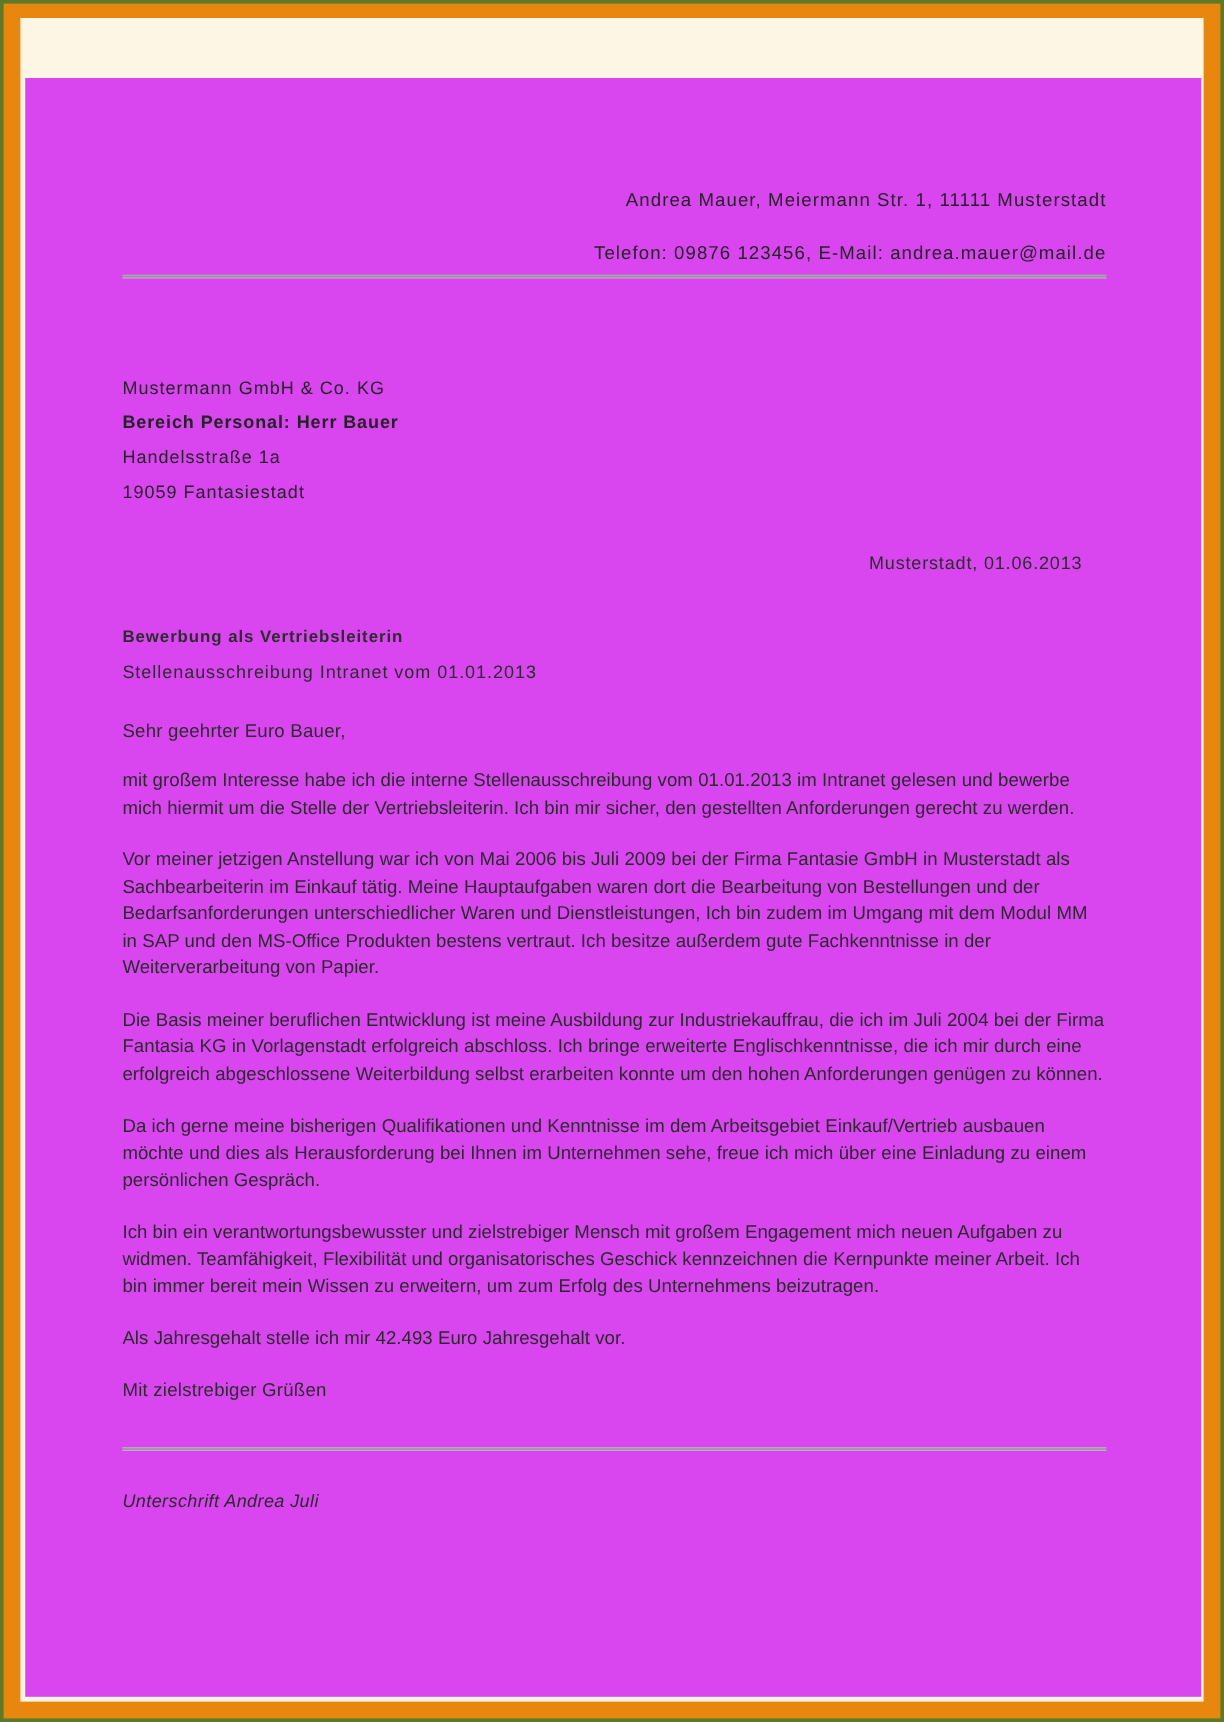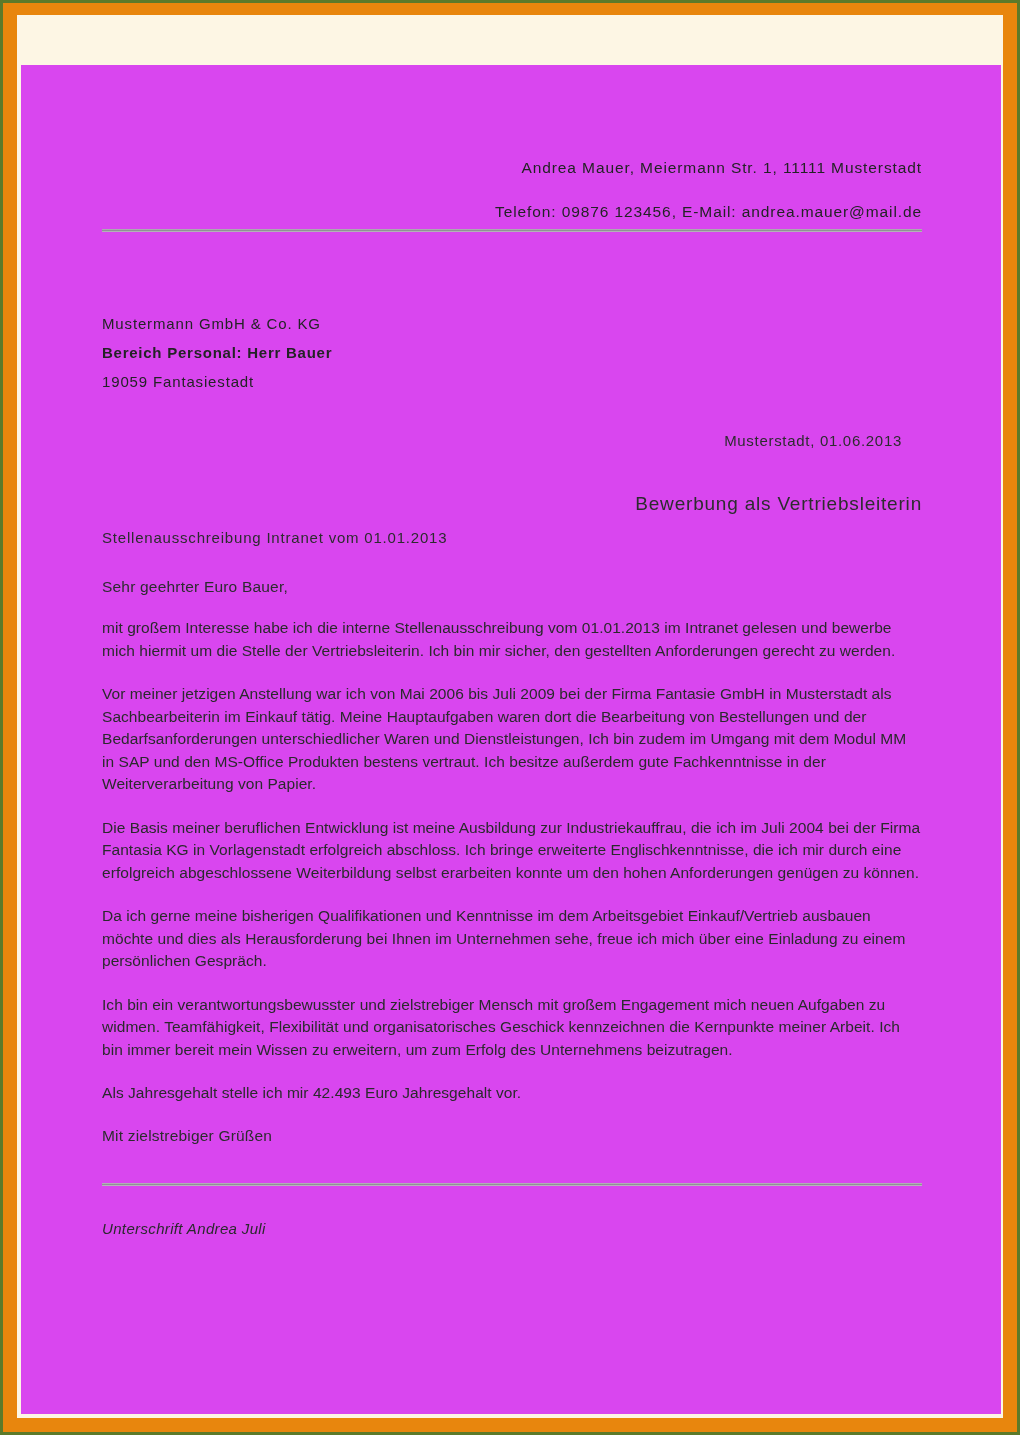--- a/index.html
+++ b/index.html
@@ -94,24 +94,23 @@
   .date-line {
     margin-top: 36px;
     text-align: right;
     font-size: 15px;
     letter-spacing: .7px;
     padding-right: 20px;
   }
 
   .subject {
     margin-top: 44px;
-    font-size: 19px;
-    font-weight: normal;
+    font-size: 14px;
+    font-weight: bold;
     letter-spacing: .8px;
-    text-align: right;
   }
   .subject-sub {
     margin-top: 14px;
     font-size: 15px;
     letter-spacing: .8px;
   }
 
   .salutation {
     margin-top: 32px;
     font-size: 15.5px;
@@ -160,20 +159,21 @@
 
       <div class="letterhead">
         <div class="line1">Andrea  Mauer,  Meiermann  Str.  1,  11111  Musterstadt</div>
         <div class="line2">Telefon:  09876  123456,  E-Mail:  andrea.mauer@mail.de</div>
       </div>
       <div class="rule-top"></div>
 
       <div class="recipient">
         <div>Mustermann  GmbH  &amp;  Co.  KG</div>
         <div class="bold">Bereich  Personal:  Herr  Bauer</div>
+        <div>Handelsstraße  1a</div>
         <div>19059  Fantasiestadt</div>
       </div>
 
       <div class="date-line">Musterstadt,  01.06.2013</div>
 
       <div class="subject">Bewerbung  als  Vertriebsleiterin</div>
       <div class="subject-sub">Stellenausschreibung  Intranet  vom  01.01.2013</div>
 
       <div class="salutation">Sehr geehrter Euro Bauer,</div>
 

